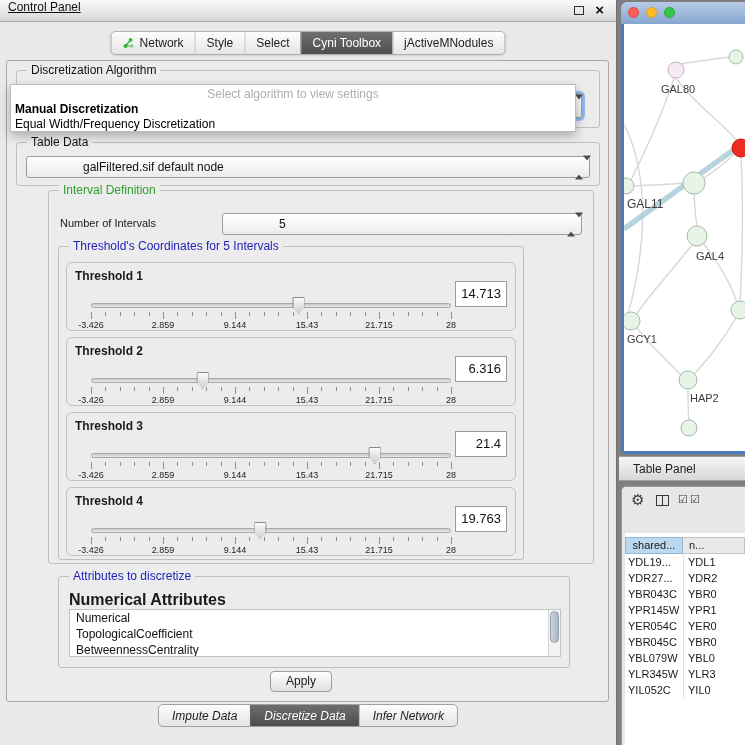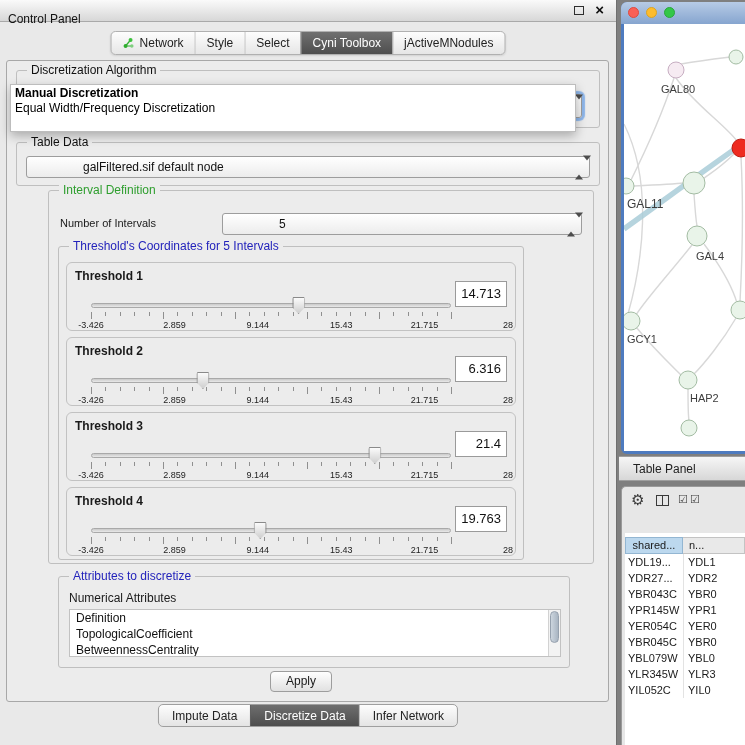--- a/index.html
+++ b/index.html
@@ -10,21 +10,21 @@
     font-family:"Liberation Sans", sans-serif;
     font-size:12px; color:#1a1a1a;
     -webkit-font-smoothing:antialiased;
   }
 
   
   .control-panel { position:absolute; left:0; top:0; width:617px; height:745px;
     background:#e9e9e9; border-right:1px solid #6f6f6f; }
   .titlebar { position:absolute; left:0; top:0; width:100%; height:22px;
     background:linear-gradient(#fafafa,#d7d7d7); border-bottom:1px solid #a9a9a9; }
-  .tb-title { position:absolute; left:8px; top:12px; font-size:12px; color:#111; }
+  .tb-title { position:absolute; left:8px; top:0; font-size:12px; color:#111;text-decoration:underline; }
   .float-icon { position:absolute; right:32px; top:6px; width:10px; height:9px;
     border:1.5px solid #2e2e2e; background:transparent; }
   .close-icon { position:absolute; right:12px; top:1px; font-size:15px; font-weight:bold; color:#111; cursor:default; }
 
   .tabbar { position:absolute; top:31px; left:308px; transform:translateX(-50%);
     display:flex; height:24px; border:1px solid #b0b0b0; border-radius:5px; overflow:hidden;
     background:linear-gradient(#fdfdfd,#e6e6e6); box-shadow:0 1px 2px rgba(0,0,0,.10); }
   .tab { display:flex; align-items:center; gap:5px; padding:8px 11px; font-size:12px; color:#222;
     border-left:1px solid #c6c6c6; white-space:nowrap; }
   .tab:first-child { border-left:none; }
@@ -72,44 +72,44 @@
   .threshold-panel { position:absolute; left:66px; width:450px; height:69px;
     background:#ececec; border:1px solid #c2c2c2; border-radius:6px; }
   .th-label { position:absolute; left:8px; top:6px; font-weight:bold; font-size:12px; }
   .slider-track { position:absolute; left:24px; top:40px; width:360px; height:5px;
     background:linear-gradient(#c9c9c9,#e9e9e9); border:1px solid #a9a9a9; border-radius:3px; }
   .slider-thumb { position:absolute; top:-7px; width:13px; height:17px; transform:translateX(-50%);
     background:linear-gradient(#fbfbfb,#cfcfcf); border:1px solid #8a8a8a;
     clip-path:polygon(8% 0, 92% 0, 100% 12%, 100% 60%, 50% 100%, 0 60%, 0 12%); }
   .ticks { position:absolute; left:24px; top:49px; width:360px; height:8px; }
   .ticks i { position:absolute; top:0; width:1px; background:#8f8f8f; }
-  .tick-labels { position:absolute; left:24px; top:57px; width:417px; height:10px;
+  .tick-labels { position:absolute; left:24px; top:57px; width:360px; height:10px;
     font-size:9px; color:#222; }
   .tick-labels span { position:absolute; top:0; transform:translateX(-50%); white-space:nowrap; }
   .value-box { position:absolute; right:8px; top:18px; width:52px; height:26px;
     background:#fff; border:1px solid #9a9a9a; font-size:13px; color:#111;
     text-align:right; line-height:24px; padding-right:5px; }
 
   .attr-group { left:58px; top:576px; width:512px; height:92px; }
-  .attr-label { position:absolute; left:10px; top:14px; font-weight:normal; font-size:12px; }
+  .attr-label { position:absolute; left:10px; top:14px; font-weight:bold; font-size:16px; }
   .list-box { position:absolute; left:10px; top:32px; width:492px; height:48px;
     background:#fff; border:1px solid #c2c2c2; overflow:hidden; }
   .list-item { height:16px; line-height:16px; padding-left:6px; font-size:12px; color:#111; white-space:nowrap; }
   .scrollbar { position:absolute; right:0; top:0; bottom:0; width:12px;
     background:#f3f3f3; border-left:1px solid #d2d2d2; }
   .scroll-thumb { position:absolute; left:1px; top:1px; width:9px; height:32px;
     background:linear-gradient(90deg,#ccd5de,#a9b5c2); border:1px solid #96a1ae; border-radius:5px; }
 
   .apply-btn { position:absolute; left:270px; top:671px; width:62px; height:21px;
     background:linear-gradient(#fefefe,#e1e1e1); border:1px solid #9d9d9d; border-radius:4px;
     font-size:12px; text-align:center; line-height:19px; }
 
   .bottom-tabbar { position:absolute; top:704px; left:308px; transform:translateX(-50%);
     display:flex; height:23px; border:1px solid #9f9f9f; border-radius:5px; overflow:hidden;
-    background:linear-gradient(#fdfdfd,#e4e4e4); }
+    background:linear-gradient(#fdfdfd,#e4e4e4);font-style:italic; }
   .btab { display:flex; align-items:center; padding:0 13px; font-size:12px; color:#222;
     border-left:1px solid #bdbdbd; white-space:nowrap; }
   .btab:first-child { border-left:none; }
   .btab.selected { background:linear-gradient(#6e6e6e,#4d4d4d); color:#fff; border-left-color:#5a5a5a; }
 
   
   .net-window { position:absolute; left:621px; top:2px; width:124px; height:452px;
     background:#4e7bbf; border-radius:6px 0 0 6px; overflow:hidden; }
   .net-titlebar { position:absolute; left:0; top:0; width:100%; height:22px;
     background:linear-gradient(#b7cbe6,#86a5cf); }
@@ -182,20 +182,21 @@
   <div class="main-frame"></div>
 
   <div class="group algo-group">
     <span class="group-title">Discretization Algorithm</span>
   </div>
   <div class="combo algo-combo focus">
     <span class="stepper"><span class="up"></span><span class="down"></span></span>
   </div>
 
   <div class="popup">
+    <div class="popup-hint">Select algorithm to view settings</div>
     <div class="popup-item bold">Manual Discretization</div>
     <div class="popup-item">Equal Width/Frequency Discretization</div>
   </div>
 
   <div class="group td-group">
     <span class="group-title">Table Data</span>
   </div>
   <div class="combo td-combo">
     <span class="combo-text">galFiltered.sif default node</span>
     <span class="stepper"><span class="up"></span><span class="down"></span></span>
@@ -387,21 +388,21 @@
       <span style="left:80%">21.715</span>
       <span style="left:100%">28</span>
     </div>
     <div class="value-box">19.763</div>
   </div>
 
   <div class="group attr-group">
     <span class="group-title blue">Attributes to discretize</span>
     <span class="attr-label">Numerical Attributes</span>
     <div class="list-box">
-      <div class="list-item">Definition</div>
+      <div class="list-item">Numerical</div>
       <div class="list-item">TopologicalCoefficient</div>
       <div class="list-item">BetweennessCentrality</div>
       <div class="scrollbar">
         <div class="scroll-thumb"></div>
       </div>
     </div>
   </div>
 
   <div class="apply-btn">Apply</div>
 

